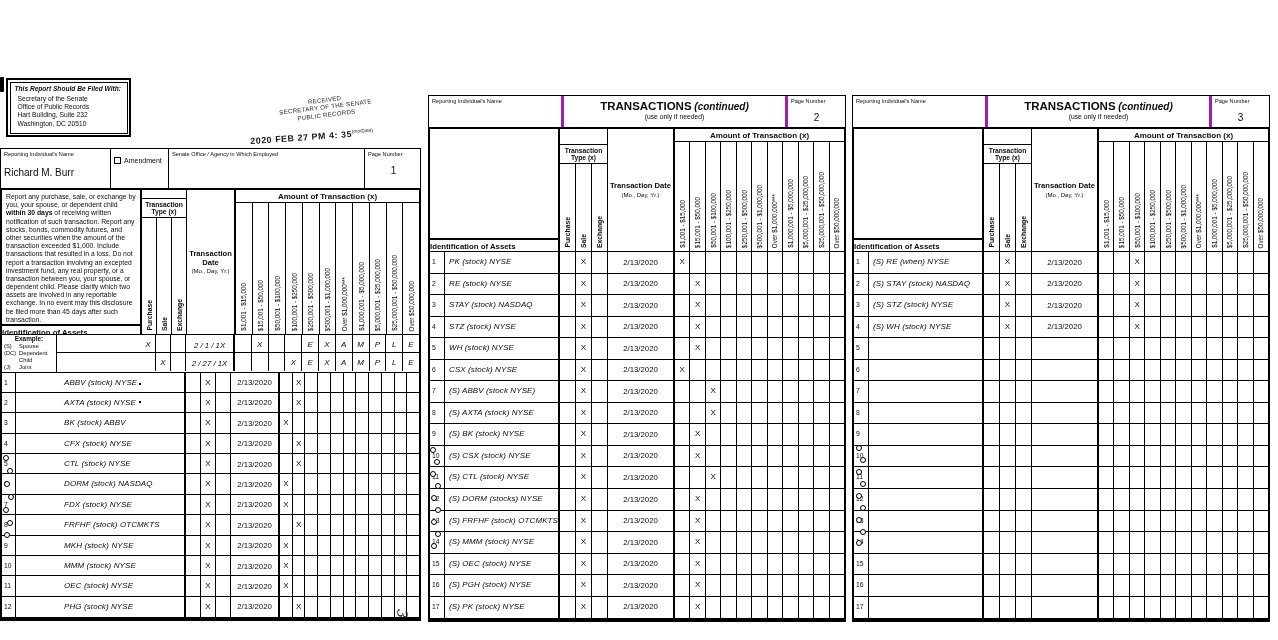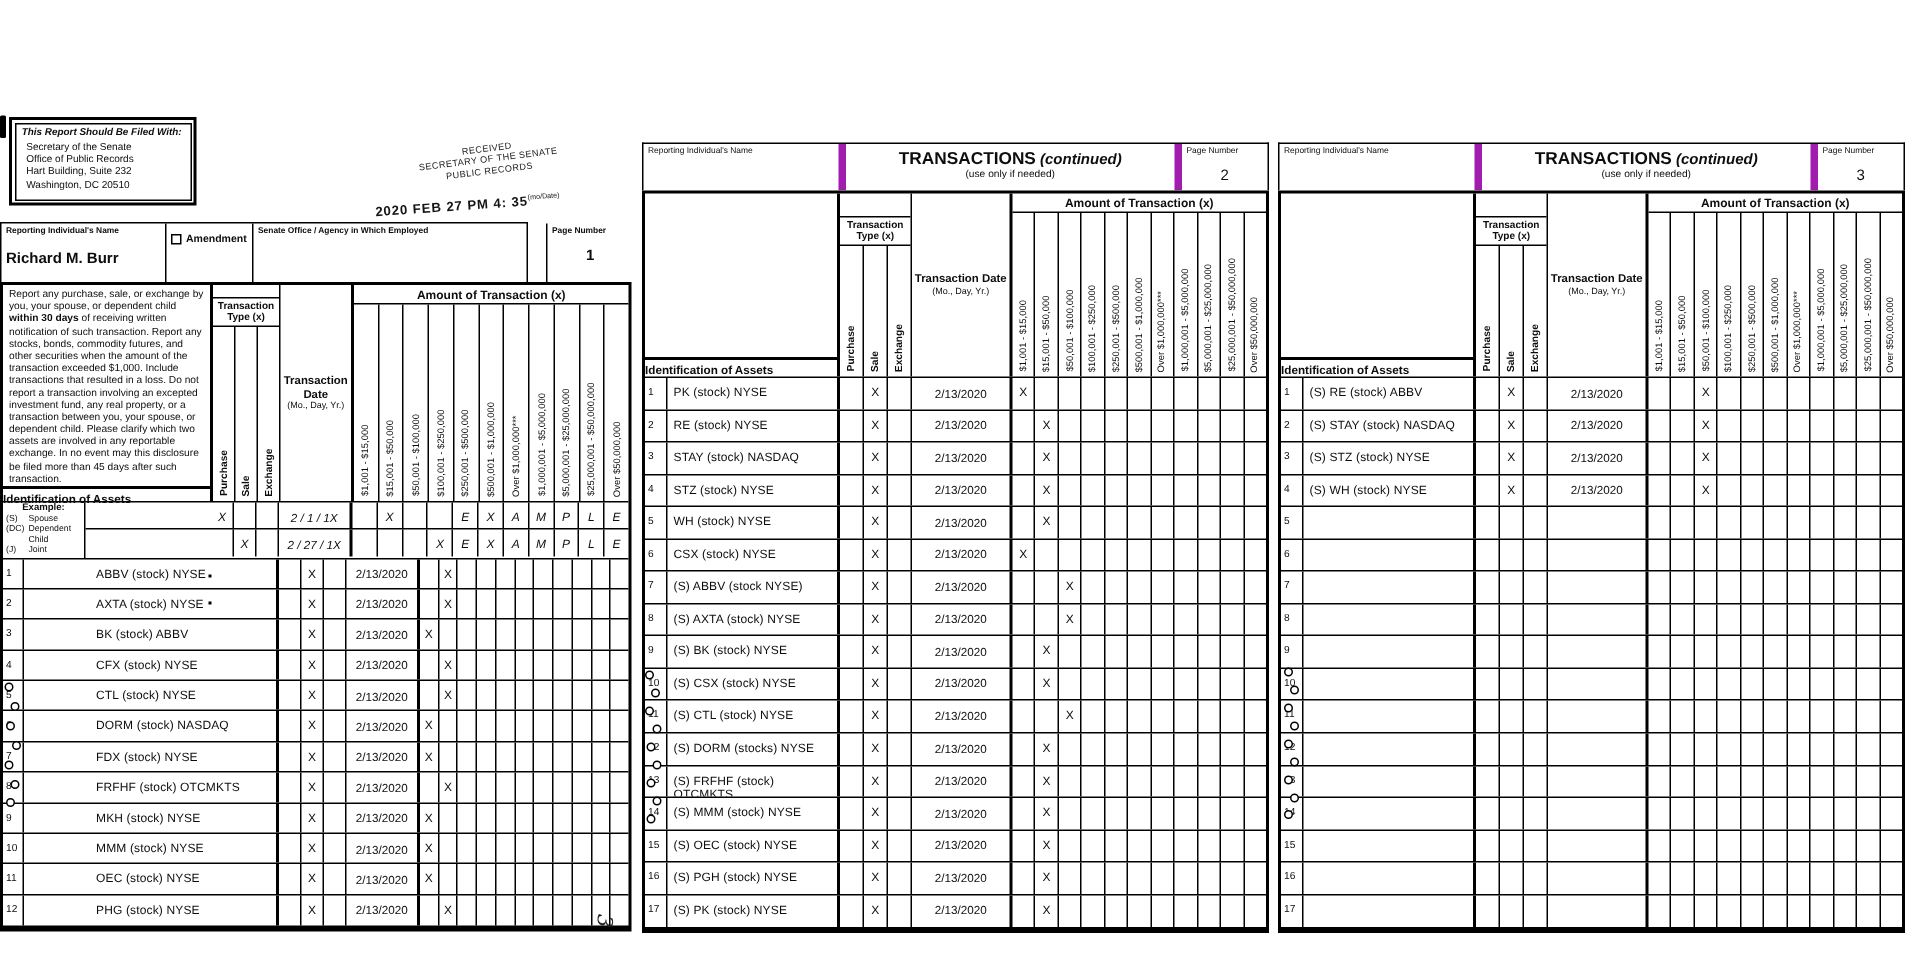--- a/index.html
+++ b/index.html
@@ -18,34 +18,34 @@
   .filed-title { font-weight:bold; font-style:italic; font-size:6.6px; margin-bottom:3.5px; }
   .filed-line { font-size:6.7px; line-height:8.2px; padding-left:3px; }
   .main-title { position:absolute; left:136px; top:4px; width:138px; text-align:center;
                 font-weight:bold; font-size:13px; line-height:16.5px; letter-spacing:.3px; }
   .stamp { position:absolute; left:248px; top:21px; width:155px; text-align:center;
            transform:rotate(-7deg); font-size:6.1px; line-height:7.4px; color:#1d1d1d; letter-spacing:.3px; }
   .stamp-date { position:absolute; left:250px; top:55px; width:175px; transform:rotate(-4deg);
                 font-size:8.8px; font-weight:bold; letter-spacing:.6px; color:#141414; }
   .stamp-suffix { font-size:4.8px; font-weight:normal; vertical-align:super; letter-spacing:0; }
 
-  .name-row { position:absolute; left:0; top:73px; width:352px; height:40px; display:grid;
-              grid-template-columns:110px 58px 196px 57px; border:1px solid #000; border-bottom:none;font-weight:bold; }
+  .name-row { position:absolute; left:0; top:73px; width:421px; height:40px; display:grid;
+              grid-template-columns:110px 58px 196px 57px; border:1px solid #000; border-bottom:none; }
   .nr-cell { border-right:1px solid #000; padding:2px 3px; overflow:hidden; }
   .nr-cell:last-child { border-right:none; }
   .tiny-label { font-size:5.6px; line-height:6.5px; }
   .name-value { font-size:10px; margin-top:9px; }
   .checkbox { display:inline-block; width:7px; height:7px; border:1px solid #000; vertical-align:middle; margin-right:3px; }
   .amendment-label { font-size:7px; vertical-align:middle; }
   .pn-value { font-size:10px; text-align:center; margin-top:7px; }
 
   
   .cont-header { position:absolute; left:0; top:0; width:418px; height:32px; display:grid;
                  grid-template-columns:135px 1fr 57px; border:1px solid #000; border-bottom:none; }
-  .ch-cell { border-right:5px solid #a21caf; padding:2px 3px; overflow:hidden; }
+  .ch-cell { border-right:3px solid #a21caf; padding:2px 3px; overflow:hidden; }
   .ch-cell:last-child { border-right:none; }
   .ch-title { text-align:center; }
   .cont-title { font-size:11.5px; font-weight:bold; margin-top:2px; }
   .cont-title .cont-it { font-style:italic; font-size:10px; }
   .cont-sub { font-size:6.8px; margin-top:0.5px; text-align:center; }
 
   
   .tbl { position:absolute; left:0; background:#fff; border:2px solid #000; border-bottom:4px solid #000; }
   #page1 .tbl { top:113px; width:421px; }
   #page2 .tbl, #page3 .tbl { top:32px; width:418px; border-top:2.5px solid #000; }
@@ -100,21 +100,21 @@
   
   .rows { display:flex; flex-direction:column; }
   .row { display:flex; border-bottom:1px solid #000; }
   .rows .row:last-child, .ex-rows .row:last-child { border-bottom:none; }
   #page1 .rows .row { height:20.4px; }
   #page2 .rows .row, #page3 .rows .row { height:21.55px; }
   .c { border-right:1px solid #000; overflow:hidden; }
   .num { font-size:6.8px; padding:6px 0 0 2px; }
   #page1 .num { width:14px; }
   #page2 .num, #page3 .num { width:15px; }
-  .asset { font-size:8px; letter-spacing:.1px; padding:5px 0 10px 4px; border-right:2px solid #000 !important; }
+  .asset { font-size:8px; letter-spacing:.1px; padding:5px 0 10px 4px; border-right:2px solid #000 !important;font-style:italic; }
   #page1 .rows .asset { width:126px;margin-left:44px; }
   #page2 .asset, #page3 .asset { width:115px; }
   .tp { text-align:center; font-size:8px; padding-top:5px; }
   #page1 .tp { width:15px; }
   #page2 .tp, #page3 .tp { width:16px; }
   .datec { text-align:center; font-size:7.8px; padding-top:5.5px; border-right:2.5px solid #000 !important; }
   #page1 .datec { width:49px; }
   #page2 .datec, #page3 .datec { width:67px; }
   .amt { flex:1; text-align:center; font-size:8px; padding-top:5px; }
   .row .amt:last-child { border-right:none; }
@@ -1030,21 +1030,21 @@
               </div>
               <div class="amt-h">
                 <span class="rot">Over $50,000,000</span>
               </div>
             </div>
         </div>
       </div>
       <div class="rows">
           <div class="row">
             <div class="c num">1</div>
-            <div class="c asset">(S) RE (stock) ABBV</div>
+            <div class="c asset">(S) RE (when) NYSE</div>
             <div class="c tp"></div>
             <div class="c tp">X</div>
             <div class="c tp"></div>
             <div class="c datec">2/13/2020</div>
             <div class="c amt"></div>
             <div class="c amt"></div>
             <div class="c amt">X</div>
             <div class="c amt"></div>
             <div class="c amt"></div>
             <div class="c amt"></div>

